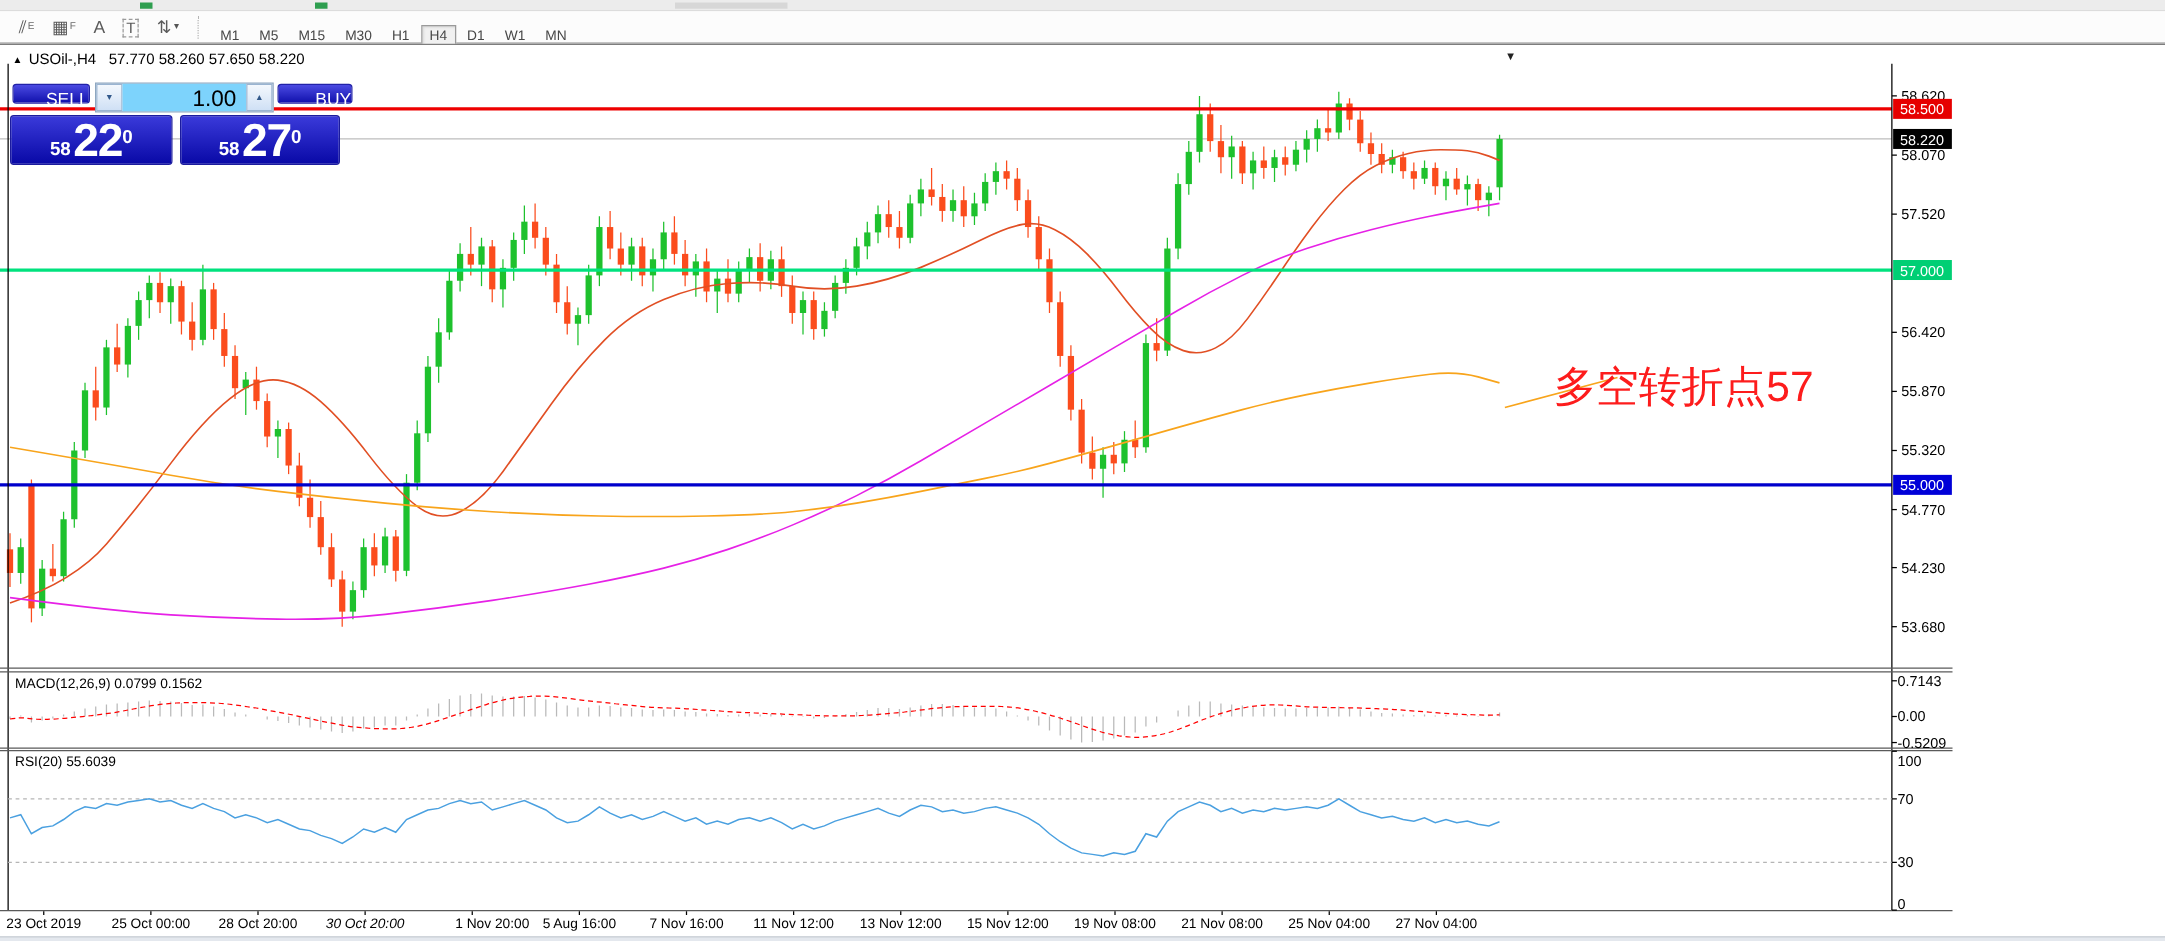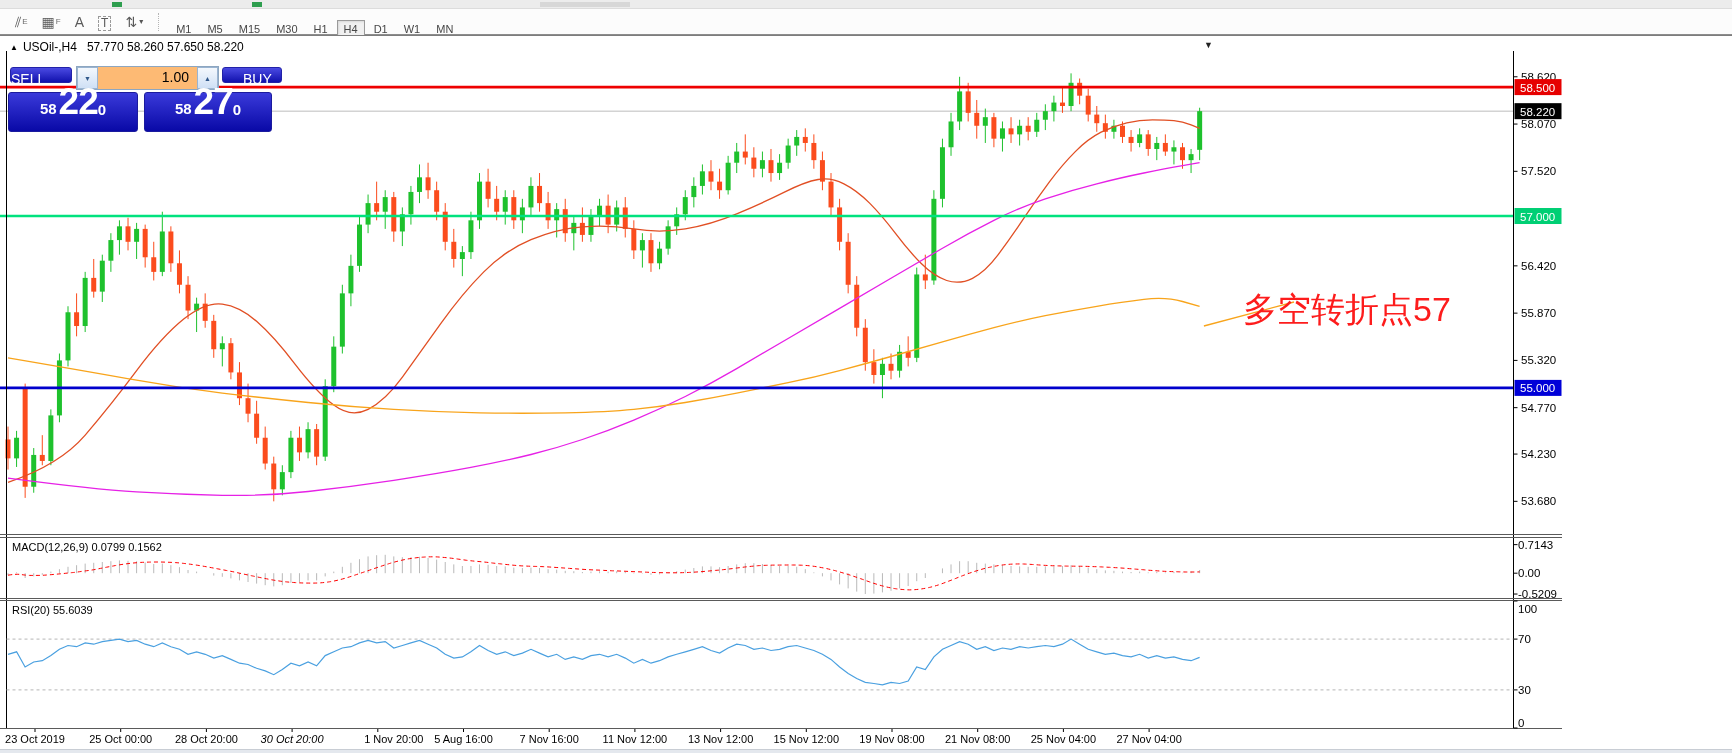--- a/index.html
+++ b/index.html
@@ -18,30 +18,30 @@
   .tf-btn.active{border:1px solid #9a9a9a;background:#f1f1f1;box-shadow:inset 1px 1px 2px #d8d8d8;margin-top:15px;}
   .chart-window{position:absolute;left:0;top:35px;width:1732px;height:718px;background:#fff;border-top:1px solid #7d7d7d;}
   .chart-title{position:absolute;left:10px;top:4px;font-size:12px;color:#000;z-index:5;}
   .chart-title .tri{font-size:8px;margin-right:5px;vertical-align:1px;}
   .chart-title .sym{margin-right:10px;}
   .shift-marker{position:absolute;left:1204px;top:4px;font-size:9px;color:#222;z-index:5;}
   svg#csvg{position:absolute;left:0;top:0;z-index:1;}
   
   .trade-panel{position:absolute;left:8px;top:29px;width:276px;height:96px;z-index:6;}
   .btn-sell,.btn-buy{position:absolute;top:2px;height:16px;border-radius:3px;color:#fff;font-size:14px;
-    text-align:left;line-height:22px;background:linear-gradient(#4a4ae2,#1111ad);border:1px solid #2222a8;cursor:pointer;box-sizing:border-box;}
+    text-align:right;line-height:22px;background:linear-gradient(#4a4ae2,#1111ad);border:1px solid #2222a8;cursor:pointer;box-sizing:border-box;}
   .btn-sell{left:2px;width:62px;}
   .btn-buy{left:214px;width:60px;padding-left:20px;}
   .spinner{position:absolute;left:68px;top:1px;width:143px;height:24px;display:flex;border:1px solid #8da6c0;background:#fff;box-sizing:border-box;}
   .spin-btn{width:21px;background:linear-gradient(#f4f8fd,#cfe0f5);border:1px solid #9ab4d1;color:#31588a;
     font-size:7px;display:flex;align-items:center;justify-content:center;cursor:pointer;box-sizing:border-box;}
-  .spin-val{flex:1;font-size:14px;color:#000;text-align:right;padding:2px 8px 0 0;background:#fdba74;}
+  .spin-val{flex:1;font-size:18px;color:#000;text-align:right;padding:2px 8px 0 0;background:#7dd3fc;}
   .price-box{position:absolute;top:27px;height:40px;border-radius:3px;color:#fff;
     background:linear-gradient(#3a3ada,#0909a6);border:1px solid #1b1b9e;display:flex;align-items:flex-end;justify-content:center;
-    padding-bottom:14px;box-sizing:border-box;cursor:pointer;}
+    padding-bottom:3px;box-sizing:border-box;cursor:pointer;}
   .pb-sell{left:0px;width:130px;}
   .pb-buy{left:136px;width:128px;}
   .price-box .pre{font-size:15px;font-weight:bold;line-height:17px;margin-right:2px;}
   .price-box .big{font-size:37px;font-weight:bold;line-height:30px;letter-spacing:-1px;}
   .price-box .sup{font-size:15px;font-weight:bold;line-height:34px;vertical-align:top;align-self:flex-start;}
   .annotation{position:absolute;left:1243px;top:251px;z-index:4;font-size:34px;color:#fd1c1c;white-space:nowrap;}
   .ind-label{position:absolute;font-size:11px;color:#000;z-index:3;}
   .xaxis{position:absolute;left:0;top:694px;width:1565px;height:18px;z-index:3;}
   .xaxis .xl{position:absolute;top:3px;font-size:11px;color:#000;transform:translateX(-50%);white-space:nowrap;}
   .footer-strip{position:absolute;left:0;top:713px;width:1732px;height:5px;background:#e4e8ee;border-top:1px solid #c8cdd4;}

